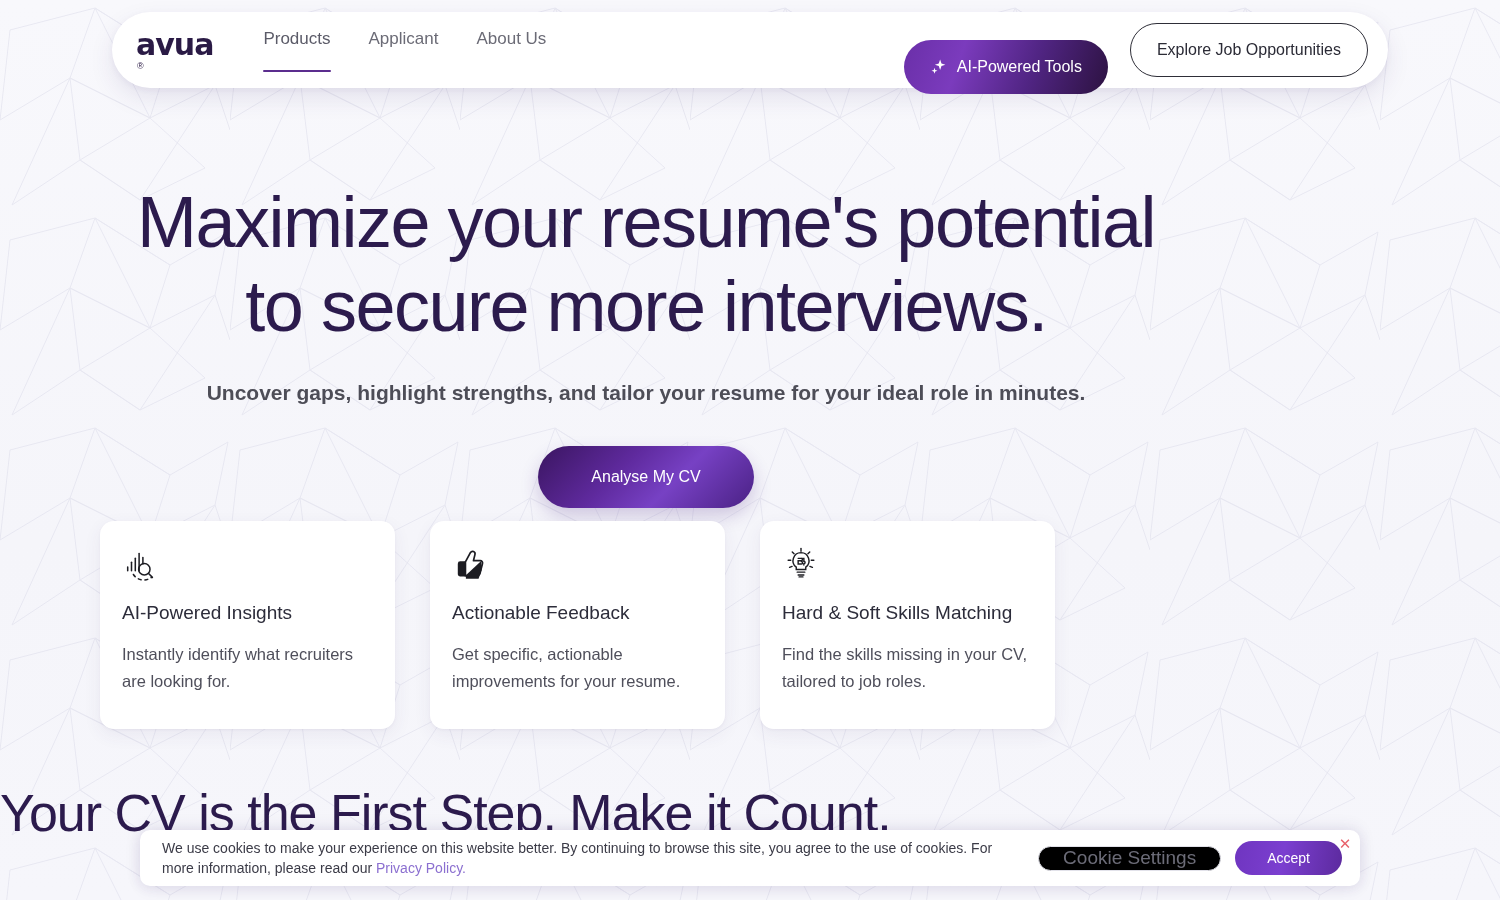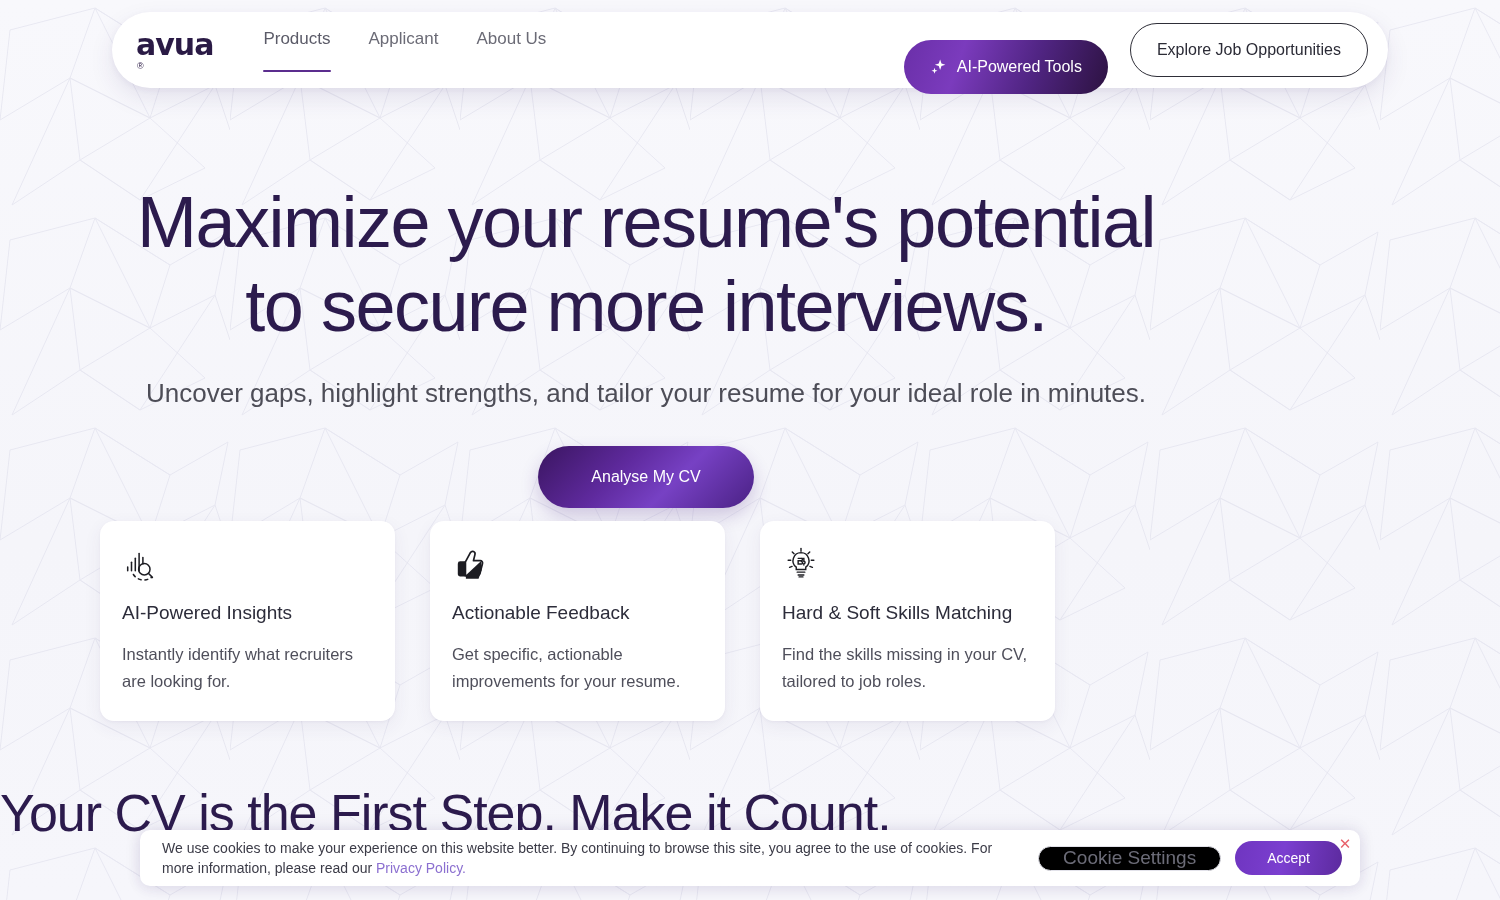--- a/index.html
+++ b/index.html
@@ -140,23 +140,24 @@
   .hero-title {
     font-size: 72px;
     line-height: 84px;
     font-weight: 400;
     color: #2c1b4d;
     letter-spacing: -1.5px;
     font-family: "Liberation Sans", sans-serif;
   }
   .hero-sub {
     margin-top: 30px;
-    font-size: 26px;
+    font-size: 21px;
     color: #4d4d57;
     line-height: 30px;
+    font-weight: bold;
   }
   .btn-cta {
     margin: 38px auto 0;
     width: 216px;
     height: 62px;
     border-radius: 31px;
     background: linear-gradient(135deg, #3a1560 0%, #5f2a9e 38%, #7741c4 62%, #4a2184 100%);
     color: #ffffff;
     font-size: 16px;
     display: flex;
@@ -174,21 +175,21 @@
     left: 100px;
     width: 1300px;
     display: flex;
     gap: 35px;
   }
   .card {
     width: 295px;
     min-height: 196px;
     background: #ffffff;
     border-radius: 14px;
-    padding: 24px 22px 26px;
+    padding: 24px 22px 34px;
     box-shadow: 0 6px 18px rgba(70, 50, 110, .07), 0 1px 3px rgba(70,50,110,.05);
   }
   .card-icon { height: 40px; margin-bottom: 16px; display: flex; align-items: center; }
   .card-title {
     font-size: 19px;
     color: #2c2c3a;
     margin-bottom: 16px;
     line-height: 24px;
   }
   .card-desc {

